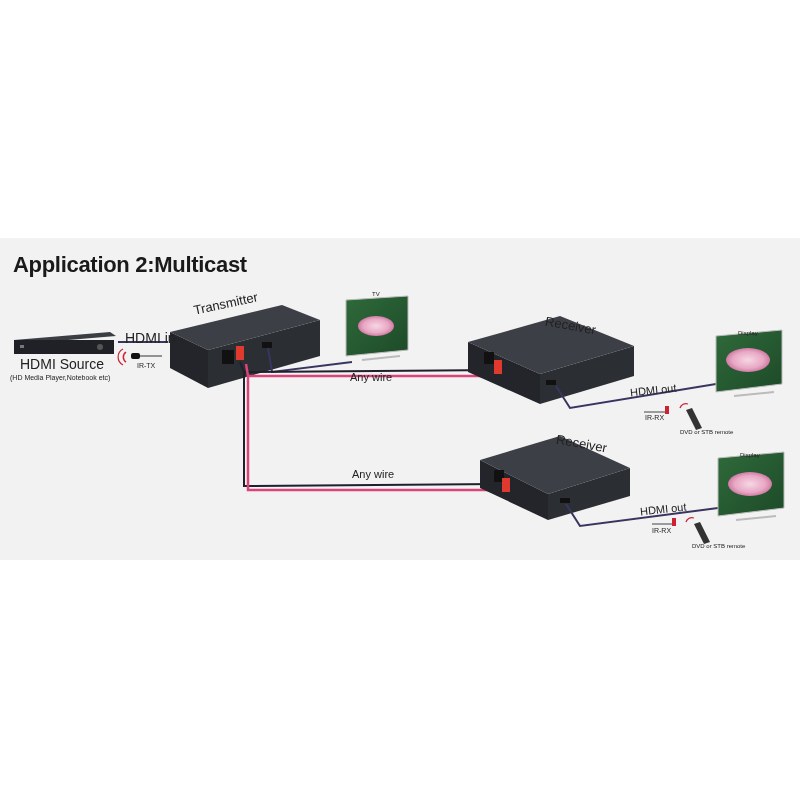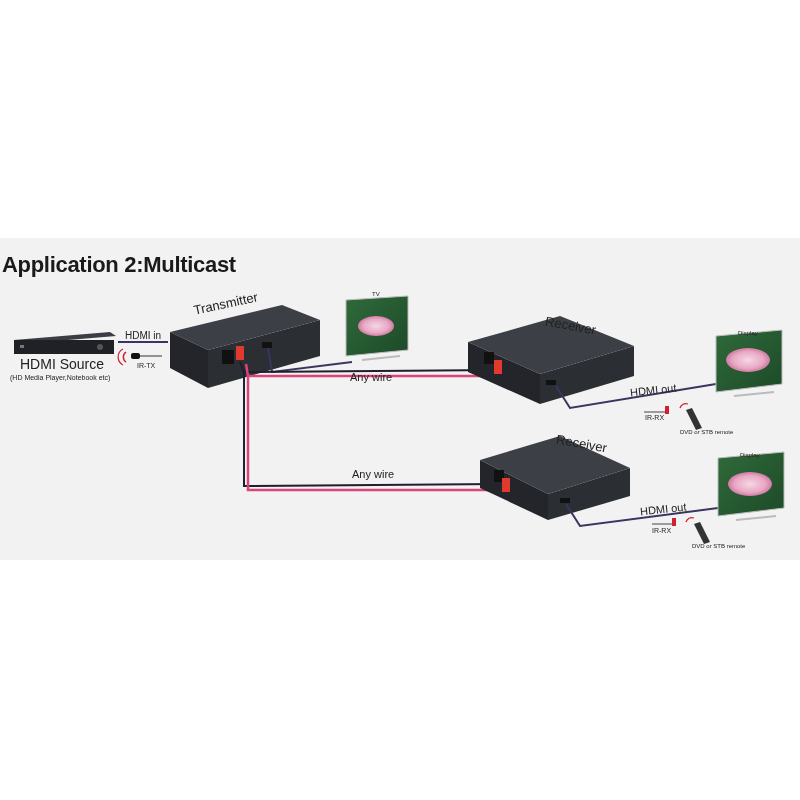--- a/index.html
+++ b/index.html
@@ -1,19 +1,19 @@
 <!DOCTYPE html>
 <html><head>
 <meta charset="utf-8">
 <style>
   html, body { margin:0; padding:0; }
   body { width:800px; height:800px; background:#ffffff; position:relative; overflow:hidden;
          font-family:"Liberation Sans", sans-serif; }
   .band { position:absolute; left:0; top:238px; width:800px; height:322px; background:#f2f2f2; }
-  .title { position:absolute; left:2px; top:252px; font-size:22px; font-weight:bold; color:#1a1a1a;
+  .title { position:absolute; left:13px; top:252px; font-size:22px; font-weight:bold; color:#1a1a1a;
            letter-spacing:-0.3px;text-align:right; }
   .lbl { position:absolute; color:#222; white-space:nowrap; }
   svg.wires { position:absolute; left:0; top:0; width:800px; height:800px; }
 </style>
 </head>
 <body>
 
 <div class="band"></div>
 <div class="title">Application 2:Multicast</div>
 
@@ -114,21 +114,21 @@
     <rect x="672" y="518" width="4" height="8" fill="#c23"></rect>
   </g>
   <g>
     <path d="M686,522 a6,6 0 0 1 8,-4" stroke="#c23" stroke-width="1.3" fill="none"></path>
     <polygon points="694,524 700,522 710,542 704,544" fill="#333"></polygon>
   </g>
 </svg>
 
 <div class="lbl" style="left:20px;top:356px;font-size:14px;">HDMI Source</div>
 <div class="lbl" style="left:10px;top:374px;font-size:7px;">(HD Media Player,Notebook etc)</div>
-<div class="lbl" style="left:125px;top:330px;font-size:10px;">HDMI in</div>
+<div class="lbl" style="left:125px;top:330px;font-size:14px;">HDMI in</div>
 <div class="lbl" style="left:137px;top:362px;font-size:7px;">IR-TX</div>
 
 <div class="lbl" style="left:193px;top:296px;font-size:13px;transform:rotate(-12deg);">Transmitter</div>
 <div class="lbl" style="left:372px;top:291px;font-size:6px;">TV</div>
 
 <div class="lbl" style="left:350px;top:371px;font-size:11px;">Any wire</div>
 <div class="lbl" style="left:352px;top:468px;font-size:11px;">Any wire</div>
 
 <div class="lbl" style="left:545px;top:318px;font-size:13px;transform:rotate(10deg);">Receiver</div>
 <div class="lbl" style="left:630px;top:384px;font-size:11px;transform:rotate(-6deg);">HDMI out</div>

